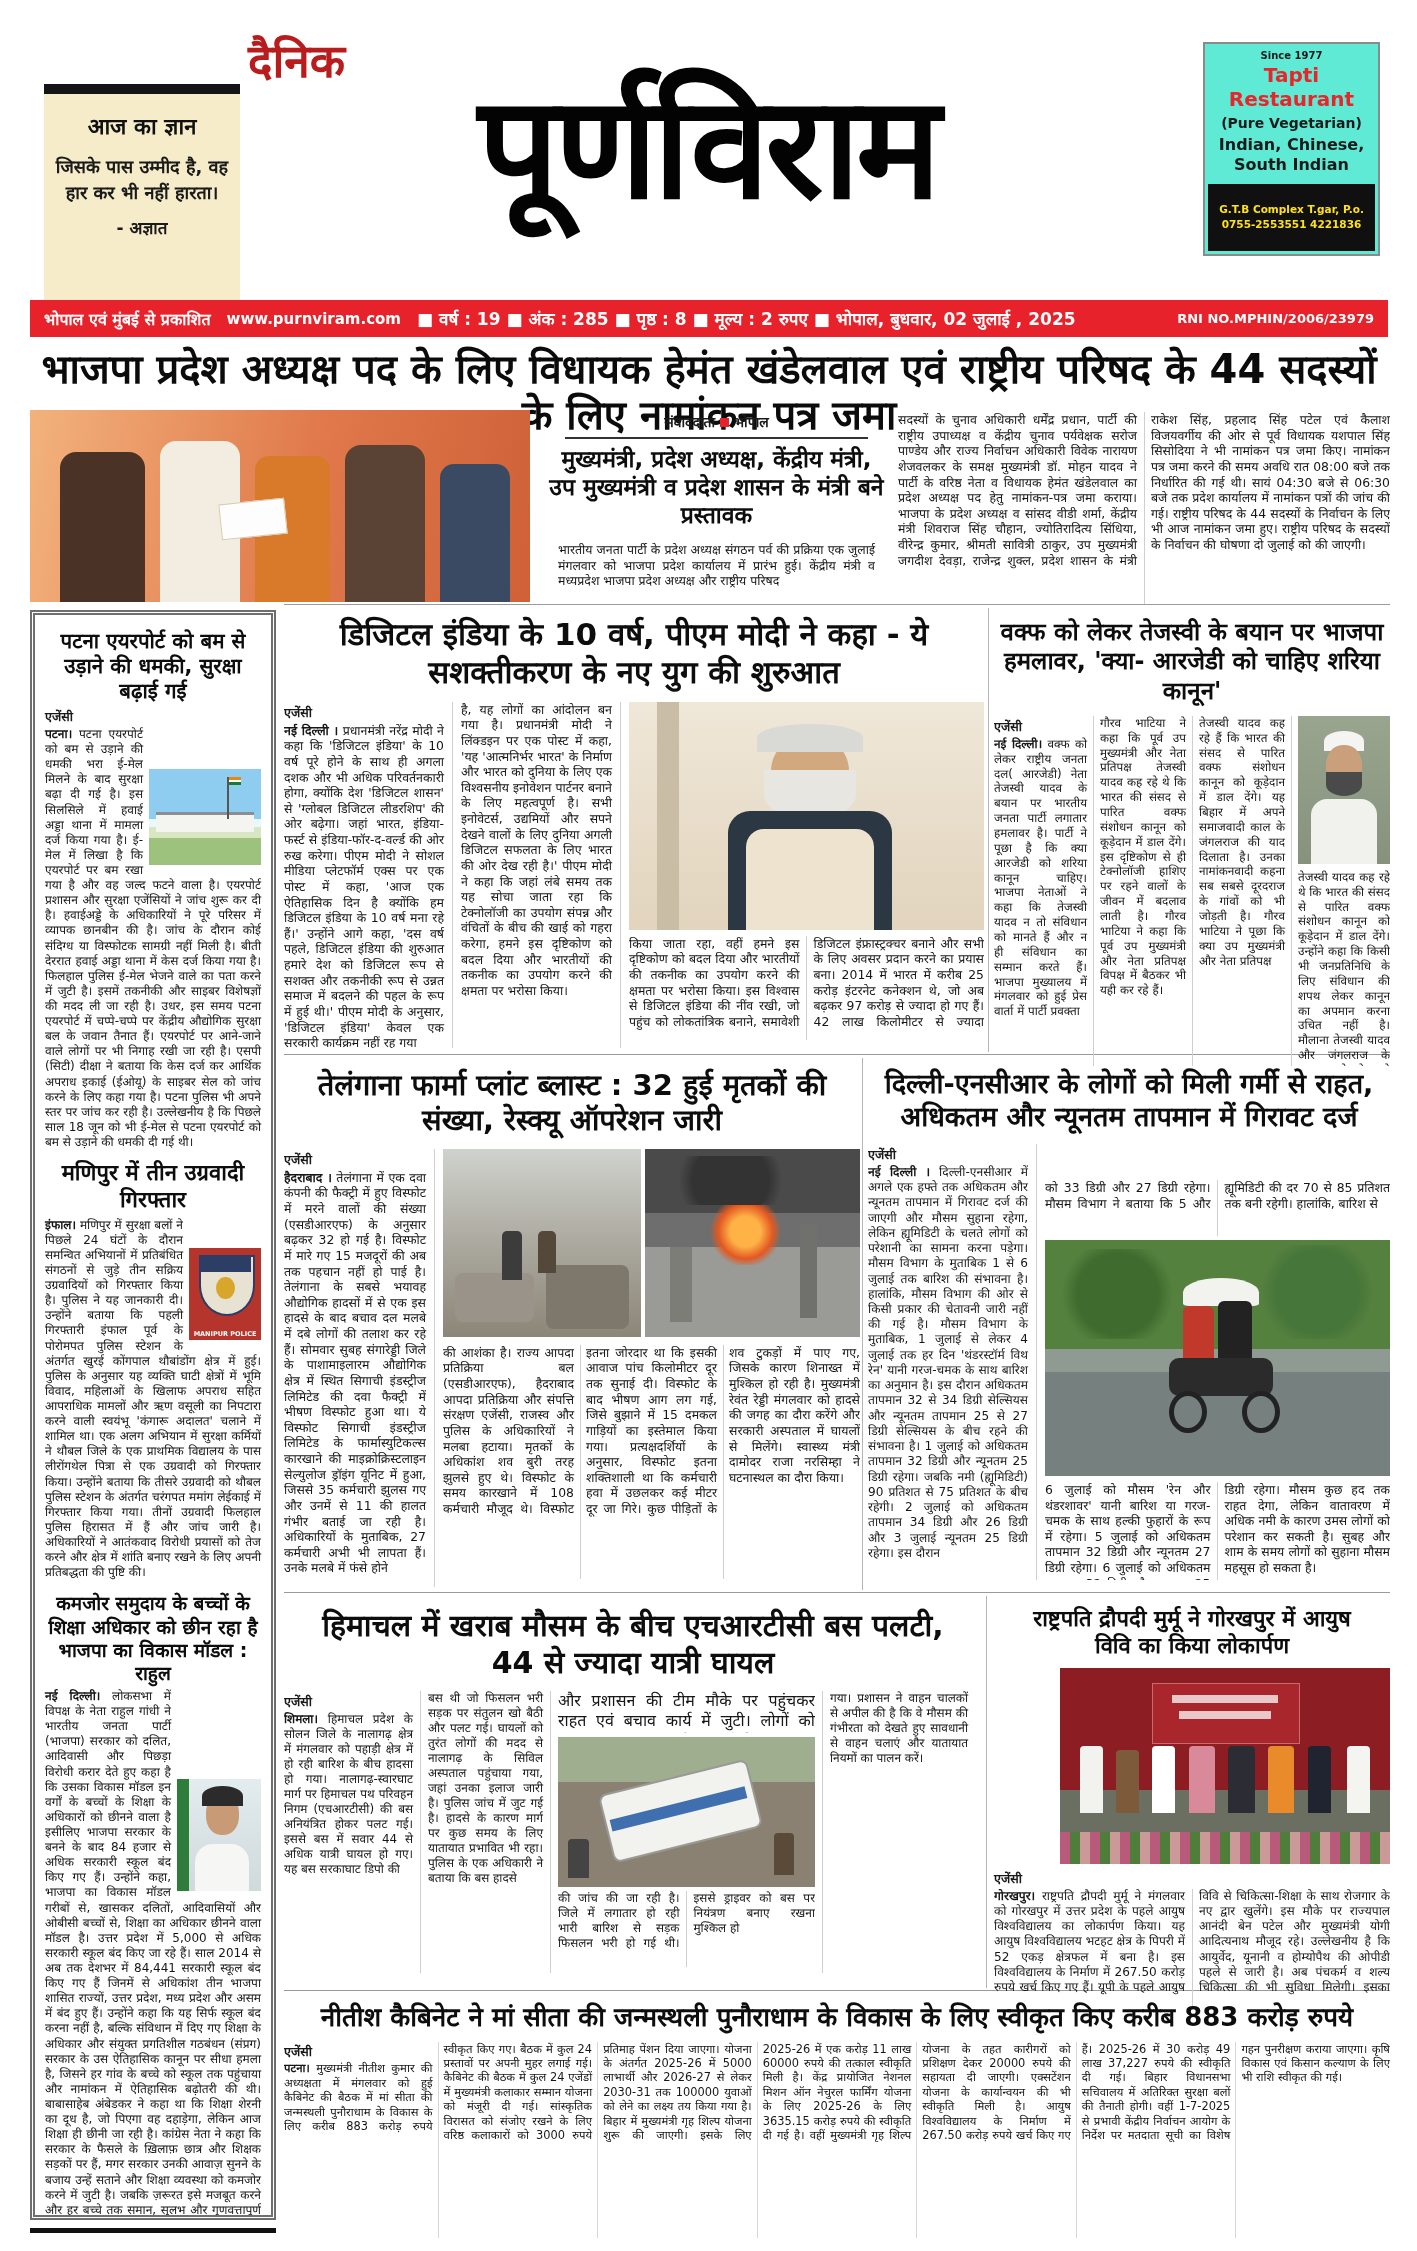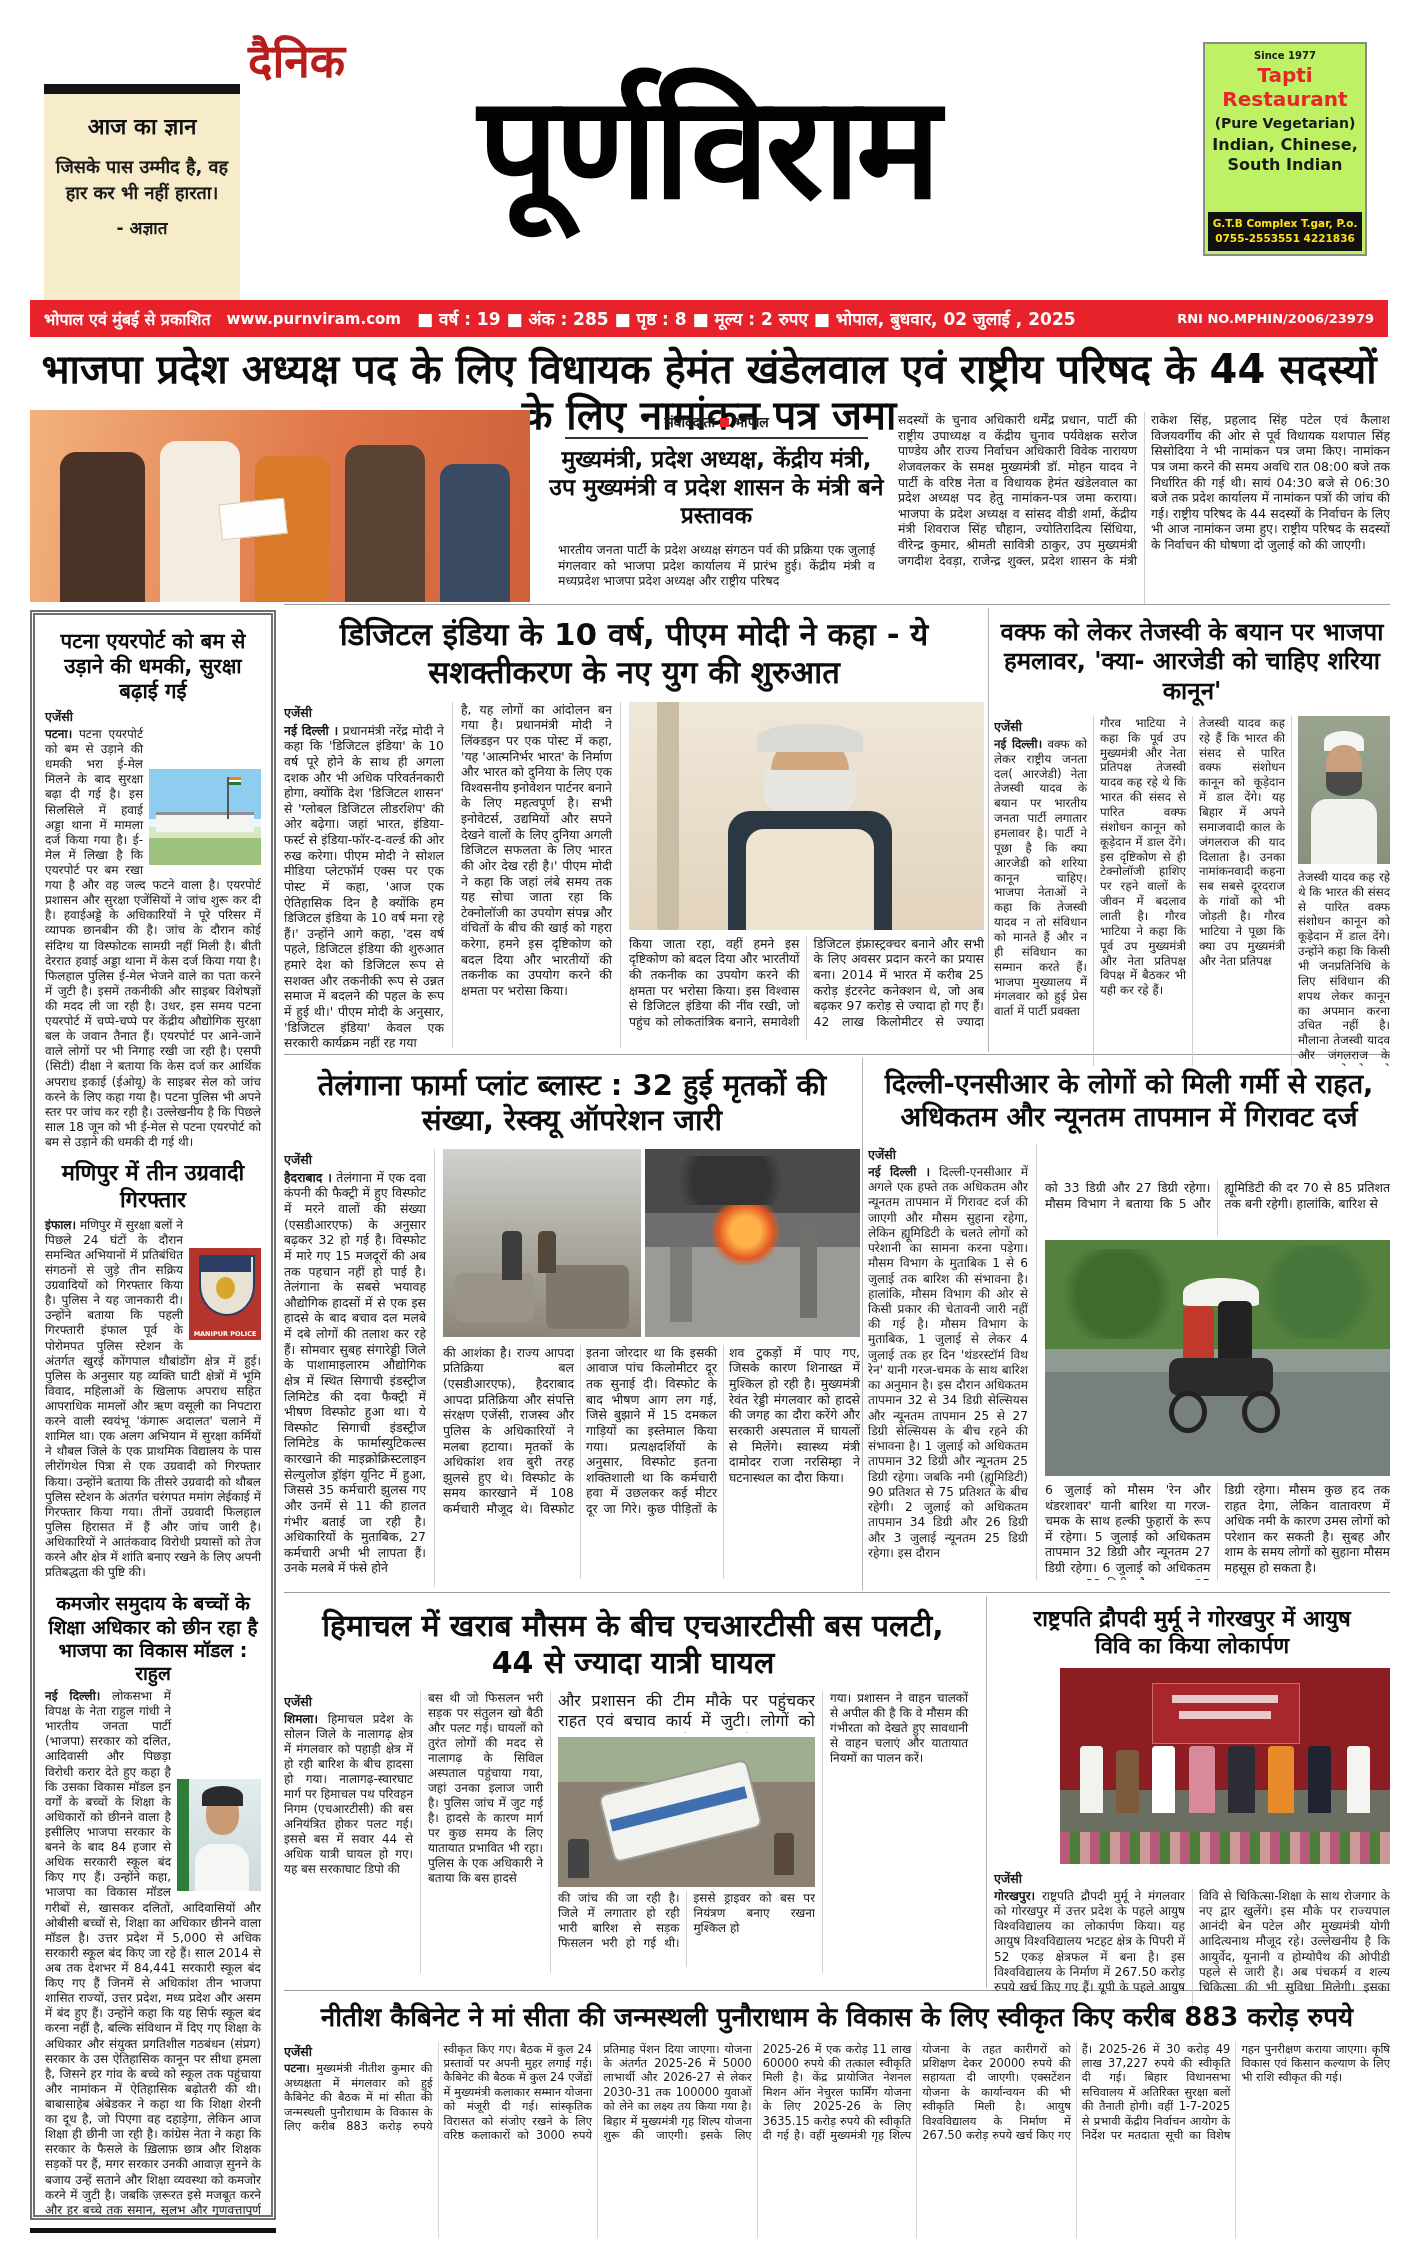--- a/index.html
+++ b/index.html
@@ -8,28 +8,28 @@
   .abs{position:absolute;}
   
   .quote-box{left:44px;top:84px;width:196px;height:228px;background:#f7ecc9;
              border-top:10px solid #141414;border-bottom:10px solid #141414;text-align:center;}
   .quote-title{font-weight:800;font-size:22px;margin-top:16px;color:#101010;}
   .quote-text{font-weight:700;font-size:18px;line-height:1.45;margin:14px 10px 0;}
   .quote-attr{font-weight:700;font-size:17px;margin-top:10px;}
   .daily{left:248px;top:38px;font-size:46px;font-weight:800;color:#b91c1c;line-height:1;}
   .np-title{left:225px;top:52px;width:965px;text-align:center;font-size:142px;font-weight:800;
             color:#030303;line-height:1.35;letter-spacing:-4px;}
-  .ad-box{left:1203px;top:42px;width:164px;height:214px;background:#bef264;border:2px solid #8a8a8a;
+  .ad-box{left:1203px;top:42px;width:177px;height:214px;background:#5eead4;border:2px solid #8a8a8a;
           text-align:center;box-sizing:border-box;}
   .ad-since{font-size:10px;font-weight:700;margin-top:6px;}
   .ad-name{font-size:20px;font-weight:800;color:#e8252a;margin-top:2px;}
   .ad-veg{font-size:14px;font-weight:800;margin-top:4px;}
   .ad-cuisine{font-size:16px;font-weight:800;margin-top:4px;line-height:1.25;}
   .ad-footer{position:absolute;left:3px;right:3px;bottom:3px;background:#101010;color:#ffe11a;
-             font-size:10.5px;font-weight:800;padding:4px 1px;line-height:1.5;}
+             font-size:10.5px;font-weight:800;padding:18px 1px;line-height:1.5;}
   
   .infobar{left:30px;top:300px;width:1358px;height:37px;background:#e7222a;color:#fff;
            display:flex;align-items:center;padding:0 14px;box-sizing:border-box;gap:16px;}
   .ib-pub{font-size:16px;font-weight:800;}
   .ib-site{font-size:15px;font-weight:800;}
   .ib-info{font-size:17px;font-weight:800;flex:1;text-align:left;}
   .ib-rni{font-size:13px;font-weight:800;}
   
   .main-headline{left:30px;top:346px;width:1358px;text-align:center;font-size:40px;font-weight:800;
                  color:#0b0b0b;line-height:1.15;}

